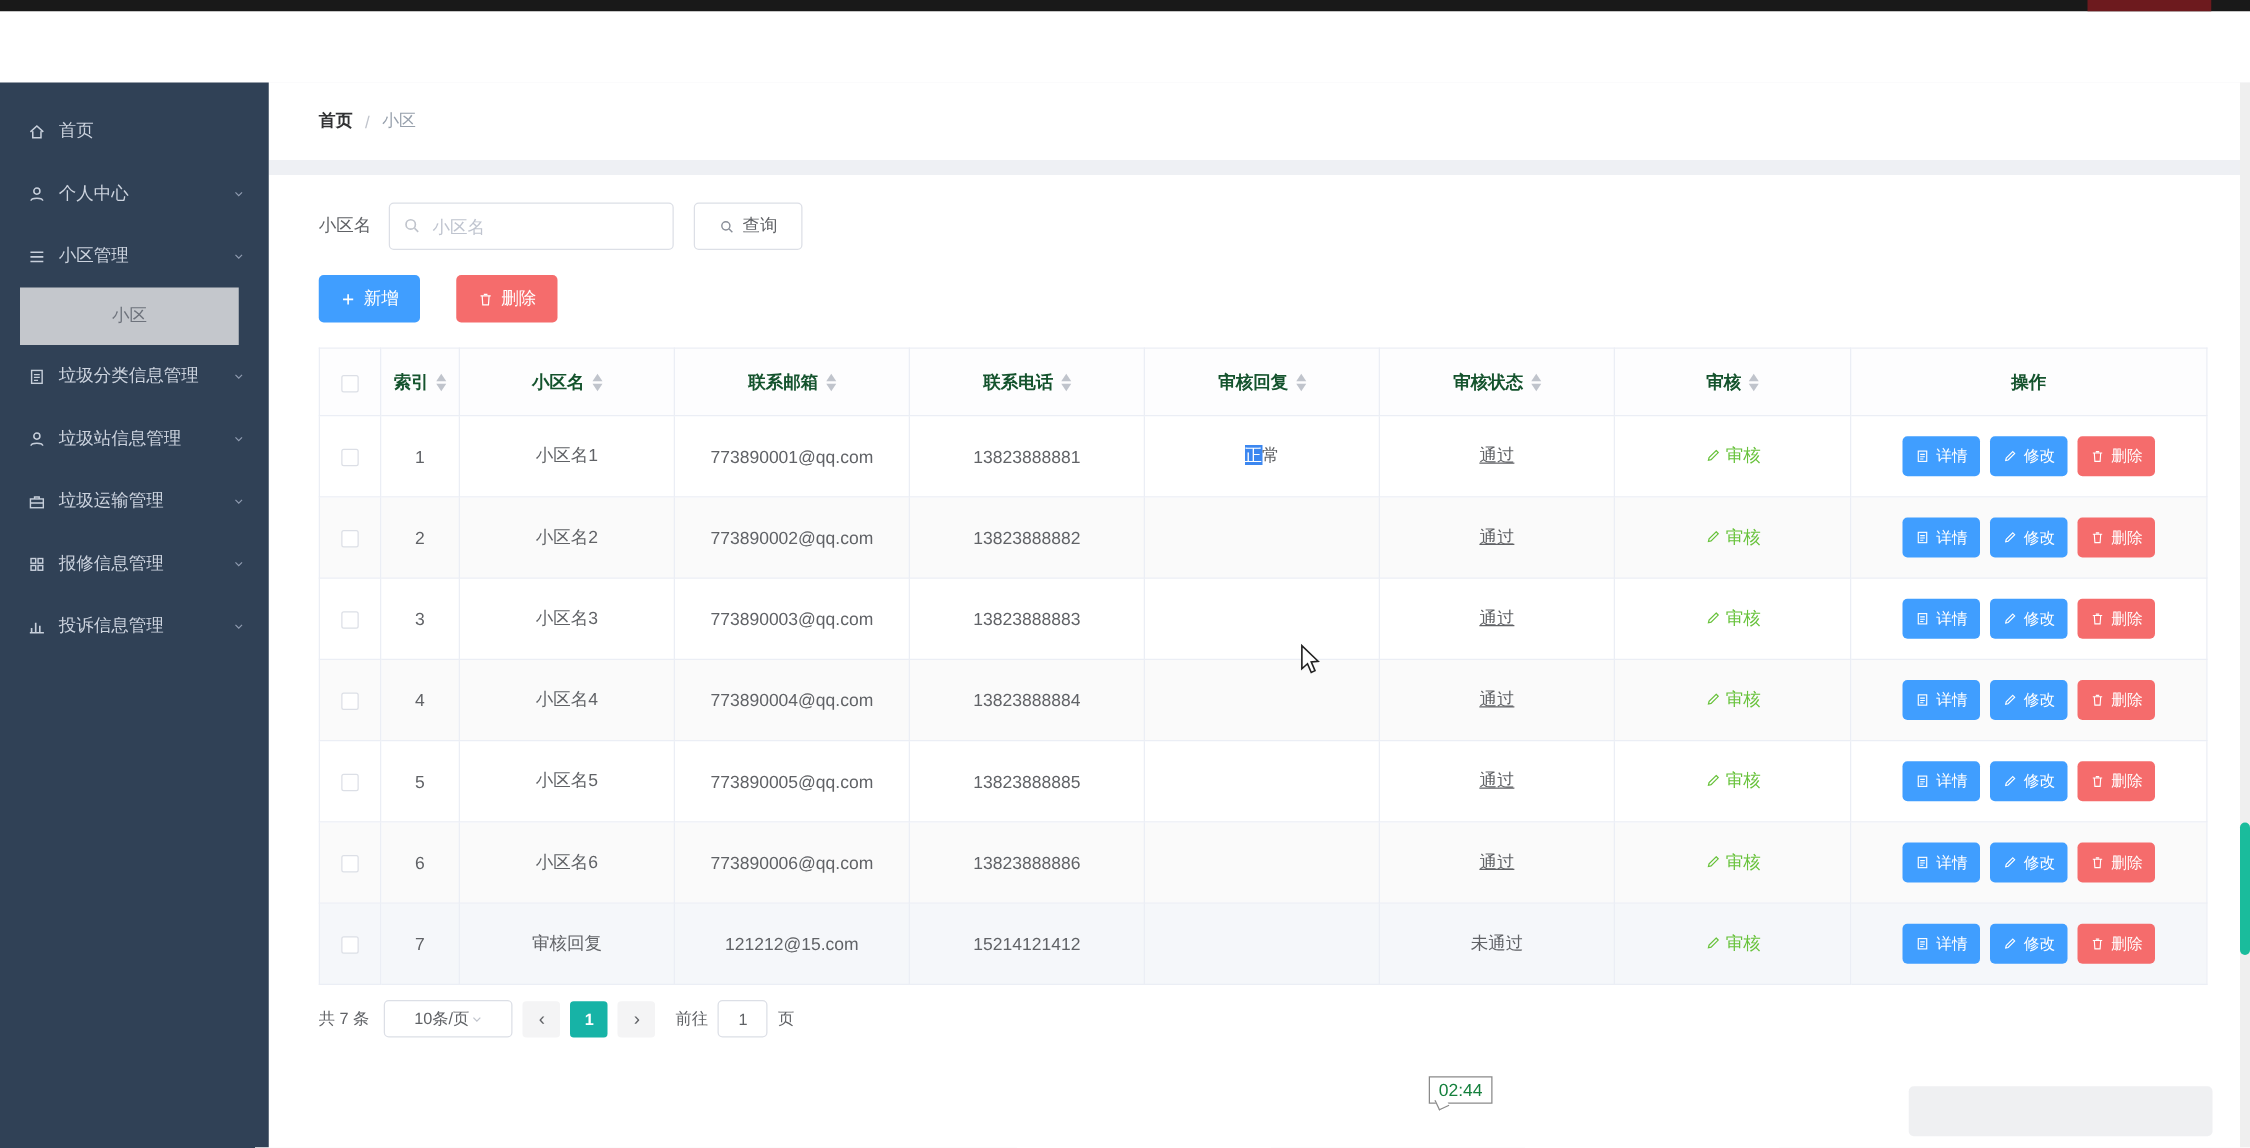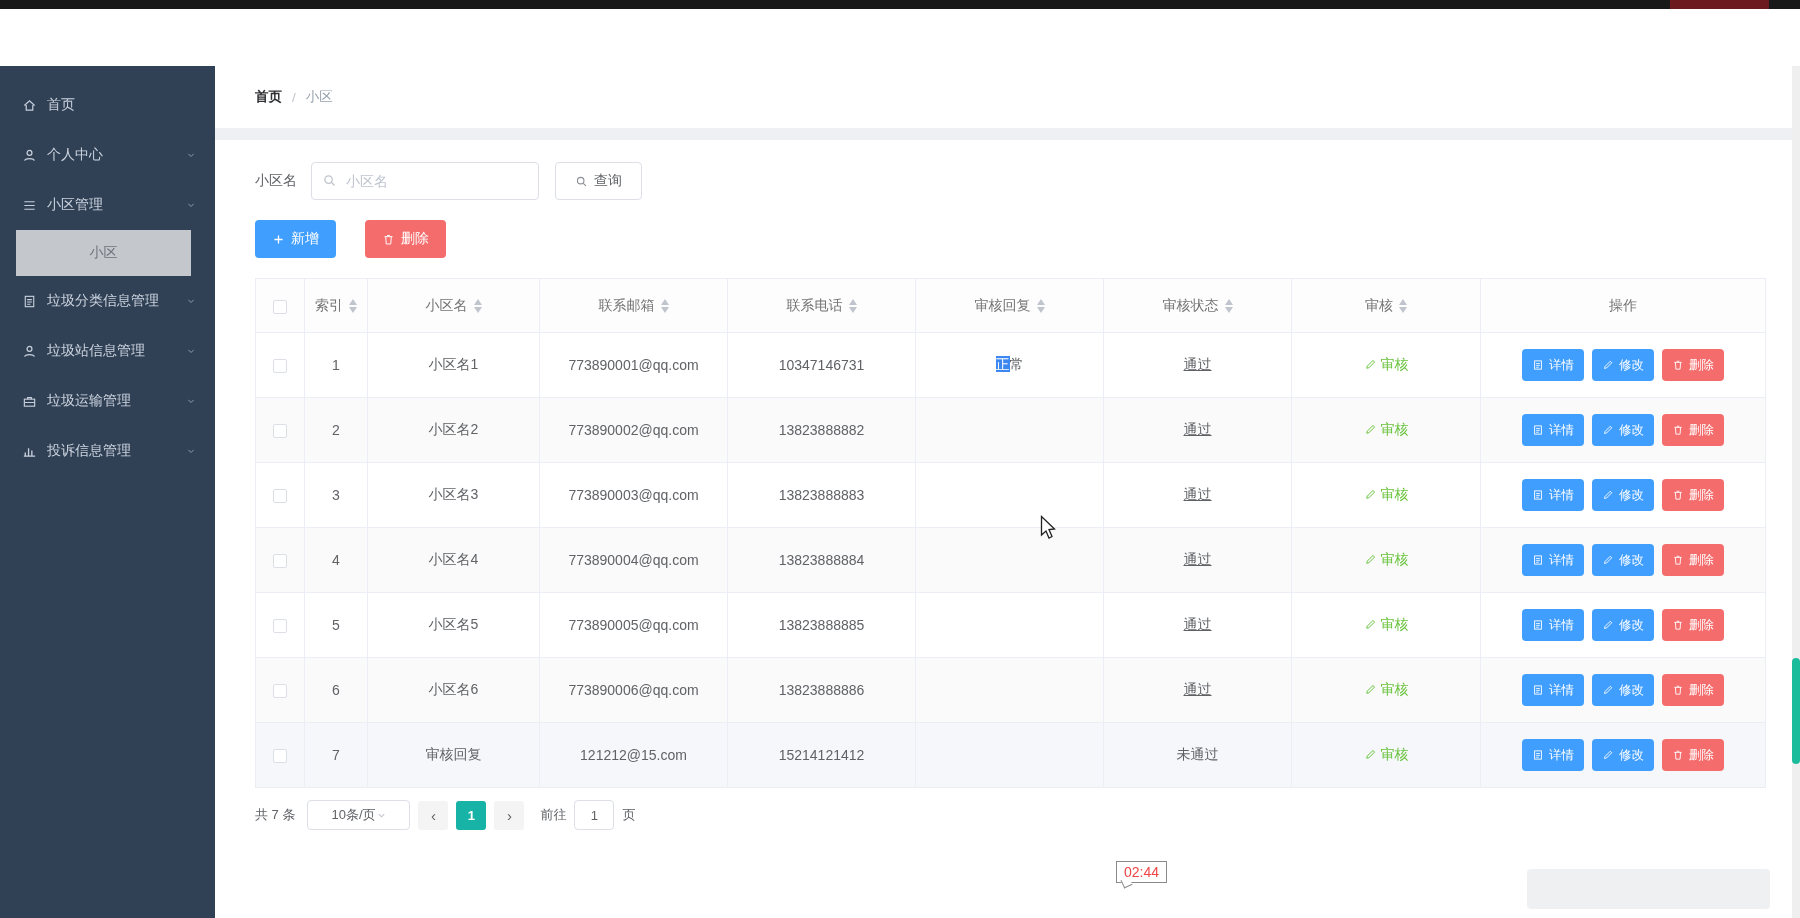--- a/index.html
+++ b/index.html
@@ -69,21 +69,21 @@
   
   .action-row { margin-top:20px; display:flex; gap:29px; }
   .btn { height:38px; padding:0 17px; border:none; border-radius:4px; color:#fff; font-size:14px;
     display:inline-flex; align-items:center; gap:6px; cursor:pointer; font-family:inherit; }
   .btn.primary { background:#409eff; }
   .btn.danger { background:#f56c6c; }
 
   
   .data-table { margin-top:20px; border-collapse:collapse; table-layout:fixed; width:1510px; background:#fff; }
   .data-table th, .data-table td { border:1px solid #ebeef5; text-align:center; font-size:14px; overflow:hidden; }
-  .data-table th { height:54px; color:#737373; font-weight:normal; background:#fdfdfe; }
+  .data-table th { height:54px; color:#14532d; font-weight:bold; background:#fdfdfe; }
   .data-table td { height:65px; color:#606266; }
   tr.stripe td { background:#fafafa; }
   tr.last td { background:#f5f7fa; }
   .th-flex { display:flex; align-items:center; justify-content:center; gap:6px; }
   .sort { display:inline-flex; flex-direction:column; gap:2px; cursor:pointer; }
   .car { width:0; height:0; border-left:4.5px solid transparent; border-right:4.5px solid transparent; display:block; }
   .car.up { border-bottom:6px solid #c0c4cc; }
   .car.dn { border-top:6px solid #c0c4cc; }
   .cb { display:inline-block; width:14px; height:14px; border:1px solid #dcdfe6; border-radius:2px; background:#fff; vertical-align:middle; cursor:pointer; }
   .sel { background:#3c87f0; color:#fff; }
@@ -105,22 +105,22 @@
   .pg-chev { display:inline-flex; color:#c0c4cc; }
   .pg-chev svg { width:11px; height:11px; }
   .pg-btn { margin-left:8px; min-width:30px; height:29px; border:none; background:#f4f4f5; color:#606266;
     border-radius:3px; font-size:15px; display:inline-flex; align-items:center; justify-content:center; cursor:pointer; font-family:inherit; }
   .pg-btn.active { background:#17b3a6; color:#fff; font-weight:bold; font-size:13px; }
   .pg-goto { margin-left:16px; }
   .pg-input { margin:0 8px; width:40px; height:30px; border:1px solid #dcdfe6; border-radius:4px;
     text-align:center; font-size:13px; color:#606266; outline:none; font-family:inherit; }
 
   
-  .timestamp { position:absolute; left:1116px; top:861px; background:#fff; border:1px solid #8a8a8a;
-    padding:2px 7px; font-size:14px; color:#ef4444; z-index:40; }
+  .timestamp { position:absolute; left:1143px; top:861px; background:#fff; border:1px solid #8a8a8a;
+    padding:2px 7px; font-size:14px; color:#15803d; z-index:40; }
   .timestamp::after { content:''; position:absolute; left:5px; bottom:-5px; width:8px; height:8px;
     background:#fff; border-right:1px solid #8a8a8a; border-bottom:1px solid #8a8a8a; transform:rotate(65deg); }
   .cursor { position:absolute; left:1040px; top:515px; width:18px; height:26px; z-index:50; }
   .br-widget { position:absolute; left:1527px; top:869px; width:243px; height:40px;
     background:rgba(238,239,241,.92); border-radius:4px; z-index:35; }
   .scroll-track { position:absolute; right:0; top:66px; bottom:0; width:8px; background:#efefef; z-index:45; }
   .scroll-thumb { position:absolute; right:0; top:658px; width:8px; height:106px; background:#1abc9c; border-radius:4px; z-index:46; }
 </style>
 </head>
 <body>
@@ -198,20 +198,38 @@
           </span>
         </div>
         <div class="side-item">
           <span class="s-icon">
             <svg viewBox="0 0 16 16">
               <rect x="2.5" y="5.5" width="11" height="7.5" fill="none" stroke="currentColor" stroke-width="1.2"></rect>
               <path d="M6 5.5V3.8h4v1.7M2.5 9h11" stroke="currentColor" stroke-width="1.2" fill="none"></path>
             </svg>
           </span>
           <span class="s-label">垃圾运输管理</span>
+          <span class="s-chev">
+            <svg viewBox="0 0 16 16">
+              <path d="M4.5 6.5 8 10l3.5-3.5" fill="none" stroke="currentColor" stroke-width="1.3"></path>
+            </svg>
+          </span>
+        </div>
+        <div class="side-item">
+          <span class="s-icon">
+            <svg viewBox="0 0 16 16">
+              <g fill="none" stroke="currentColor" stroke-width="1.2">
+                <rect x="3" y="3" width="4" height="4"></rect>
+                <rect x="9" y="3" width="4" height="4"></rect>
+                <rect x="3" y="9" width="4" height="4"></rect>
+                <rect x="9" y="9" width="4" height="4"></rect>
+              </g>
+            </svg>
+          </span>
+          <span class="s-label">报修信息管理</span>
           <span class="s-chev">
             <svg viewBox="0 0 16 16">
               <path d="M4.5 6.5 8 10l3.5-3.5" fill="none" stroke="currentColor" stroke-width="1.3"></path>
             </svg>
           </span>
         </div>
         <div class="side-item">
           <span class="s-icon">
             <svg viewBox="0 0 16 16">
               <path d="M3.5 13V9M7 13V4.5M10.5 13V7M2 13h12" stroke="currentColor" stroke-width="1.4" fill="none"></path>
@@ -361,21 +379,21 @@
                 </div>
               </th>
             </tr>
           </thead>
         <tbody id="tbody">
             <tr>
               <td><span class="cb"></span></td>
               <td>1</td>
               <td>小区名1</td>
               <td>773890001@qq.com</td>
-              <td>10347146731</td>
+              <td>13823888881</td>
               <td><span class="sel">正</span><span>常</span></td>
               <td><span class="status-underline">通过</span></td>
               <td><span class="audit-link">
                   <span class="ic">
                     <svg viewBox="0 0 16 16">
                       <path d="m11 3 2 2-7 7-2.6.6L4 10z" fill="none" stroke="currentColor" stroke-width="1.2"></path>
                     </svg>
                   </span>
                   <span>审核</span>
                 </span></td>

